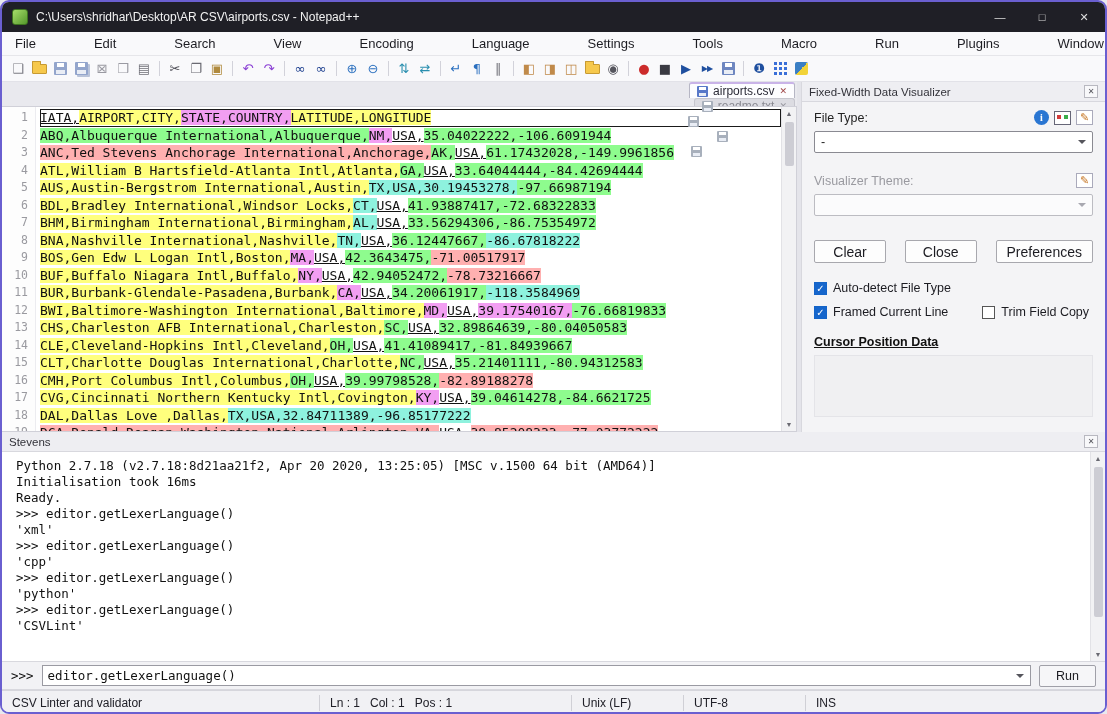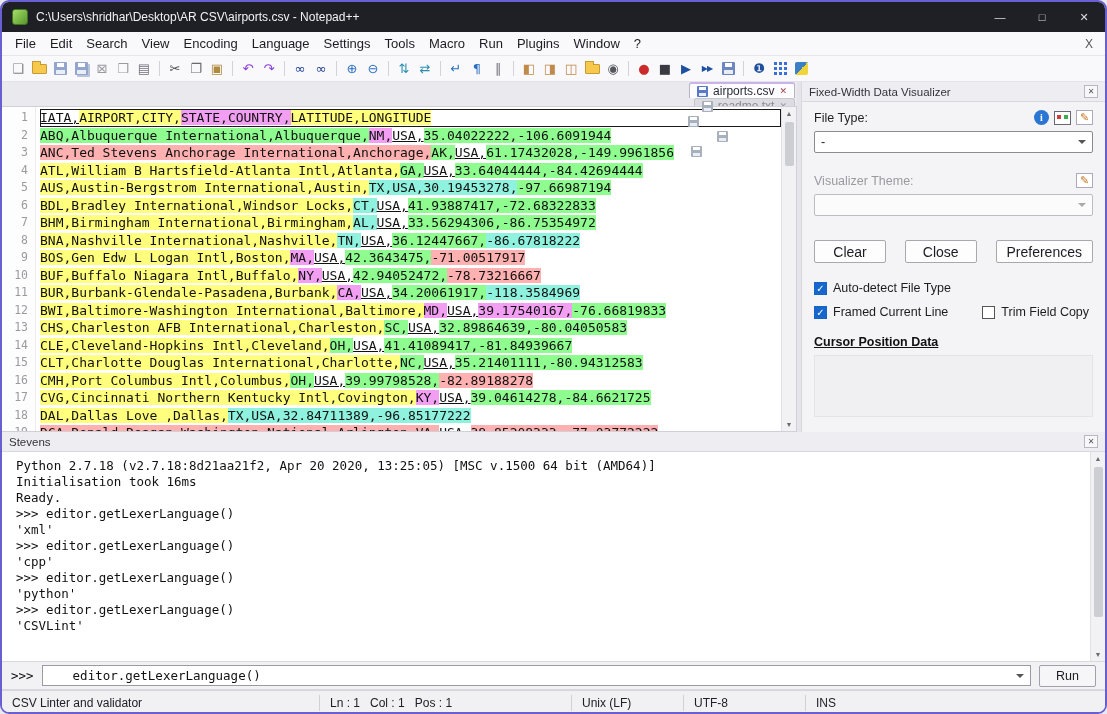--- a/index.html
+++ b/index.html
@@ -12,21 +12,21 @@
   .titlebar { height:30px; background:#1f1f26; display:flex; align-items:center; color:#fff; }
   .app-icon { width:16px; height:16px; margin:0 8px 0 10px; border-radius:3px;
     background:linear-gradient(135deg,#a6dd6a,#55982c); border:1px solid #3e7420; }
   .title-text { font-size:12px; color:#f2f2f2; white-space:pre; }
   .win-controls { margin-left:auto; display:flex; height:100%; }
   .win-btn { width:42px; height:100%; display:flex; align-items:center; justify-content:center;
     color:#ddd; font-size:11px; }
 
   
   .menubar { height:24px; background:#f9f9fb; display:flex; align-items:center; padding-left:6px;
-    font-size:13px; color:#1c1c22; border-bottom:1px solid #e6e6ea; }
+    font-size:13px; color:#1c1c22; border-bottom:1px solid #e6e6ea;gap:44px; }
   .menu-item { padding:3px 7px; }
   .menu-close { margin-left:auto; margin-right:12px; color:#55555c; font-size:12px; }
 
   
   .toolbar { height:26px; background:#f9f9fb; display:flex; align-items:center; padding-left:6px;
     gap:1px; border-bottom:1px solid #e2e2e8; }
   .tb-btn { width:20px; height:20px; display:flex; align-items:center; justify-content:center; flex:0 0 auto; }
   .tb-glyph { font-family:"DejaVu Sans", sans-serif; font-size:13px; line-height:1; }
   .tb-sep { width:1px; height:15px; background:#d2d2da; margin:0 4px; flex:0 0 auto; }
   .tb-folder { width:15px; height:10px; background:#f6c84c; border:1px solid #c79a33; border-radius:1px; position:relative; }
@@ -118,21 +118,21 @@
   .cursor-label { margin-top:16px; font-weight:bold; text-decoration:underline; font-size:12.5px; color:#111; }
   .cursor-box { height:62px; background:#f0f0f2; border:1px solid #e4e4e8; margin-top:6px; }
 
   
   .console { height:210px; background:#fff; border-bottom:1px solid #d8d8de; display:flex; }
   .con-text { flex:1; padding:6px 0 0 14px; font:12.5px/16px "DejaVu Sans Mono", monospace;
     color:#111; white-space:pre; overflow:hidden; }
   .inrow { height:28px; display:flex; align-items:center; background:#f2f2f5; padding:0 9px; gap:8px;
     border-bottom:1px solid #d8d8de; }
   .prompt { font:12.5px "DejaVu Sans Mono", monospace; color:#111; }
-  .cmd-combo { flex:1; display:flex; align-items:center; border:1px solid #9a9aa2; background:#fff; height:21px;padding-left:25px; }
+  .cmd-combo { flex:1; display:flex; align-items:center; border:1px solid #9a9aa2; background:#fff; height:21px; }
   .cmd-input { flex:1; border:none; outline:none; height:17px; font:12.5px "DejaVu Sans Mono", monospace;
     padding:0 5px; color:#111; background:transparent; }
   .run-btn { height:22px; padding:0 16px; font-size:12.5px; background:#f6f6f8; border:1px solid #a0a0a8;
     border-radius:2px; color:#1c1c22; font-family:"Liberation Sans", sans-serif; }
 
   
   .statusbar { height:24px; display:flex; align-items:center; background:#f1f1f4;
     border-top:1px solid #d6d6dc; font-size:12px; color:#202028; }
   .st { padding:0 10px; height:16px; line-height:16px; border-right:1px solid #d0d0d6; white-space:pre; overflow:hidden; }
   .st1 { width:318px; } .st2 { width:222px; } .st3 { width:252px; } .st4 { width:112px; }

